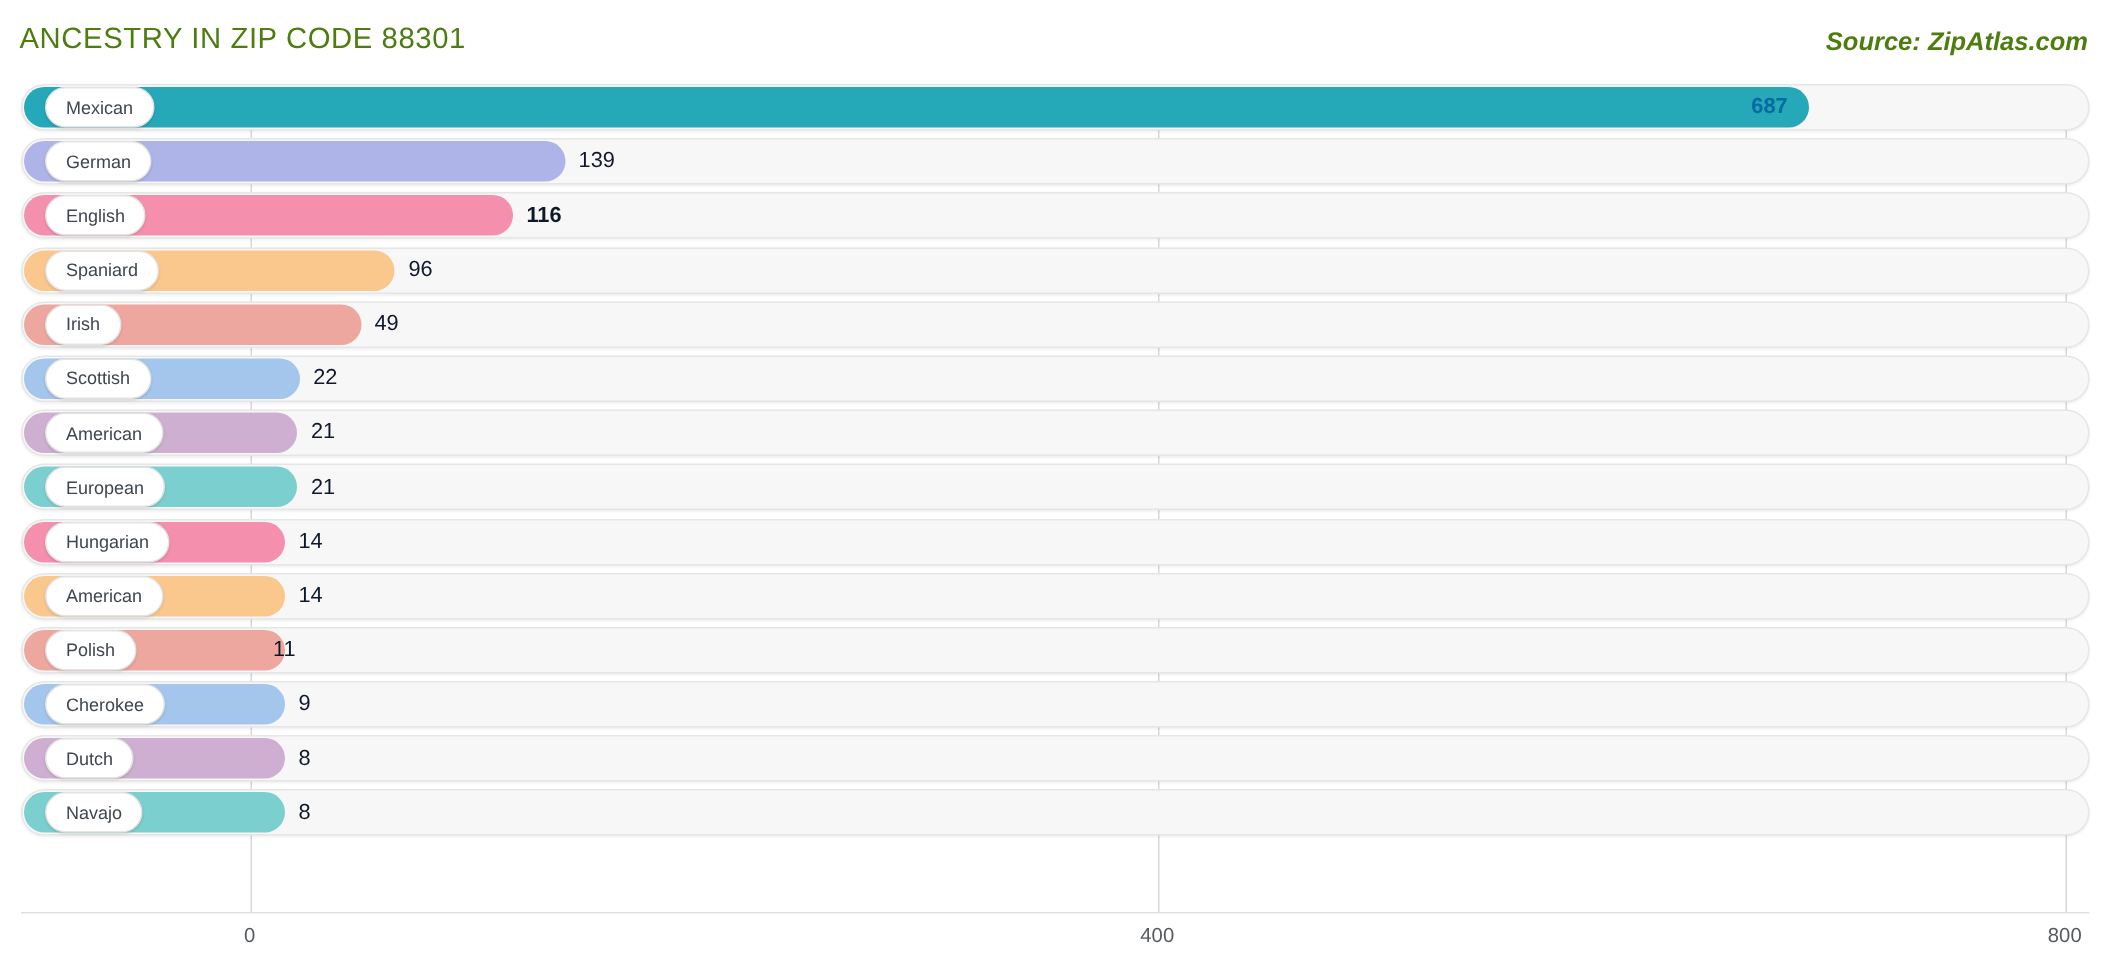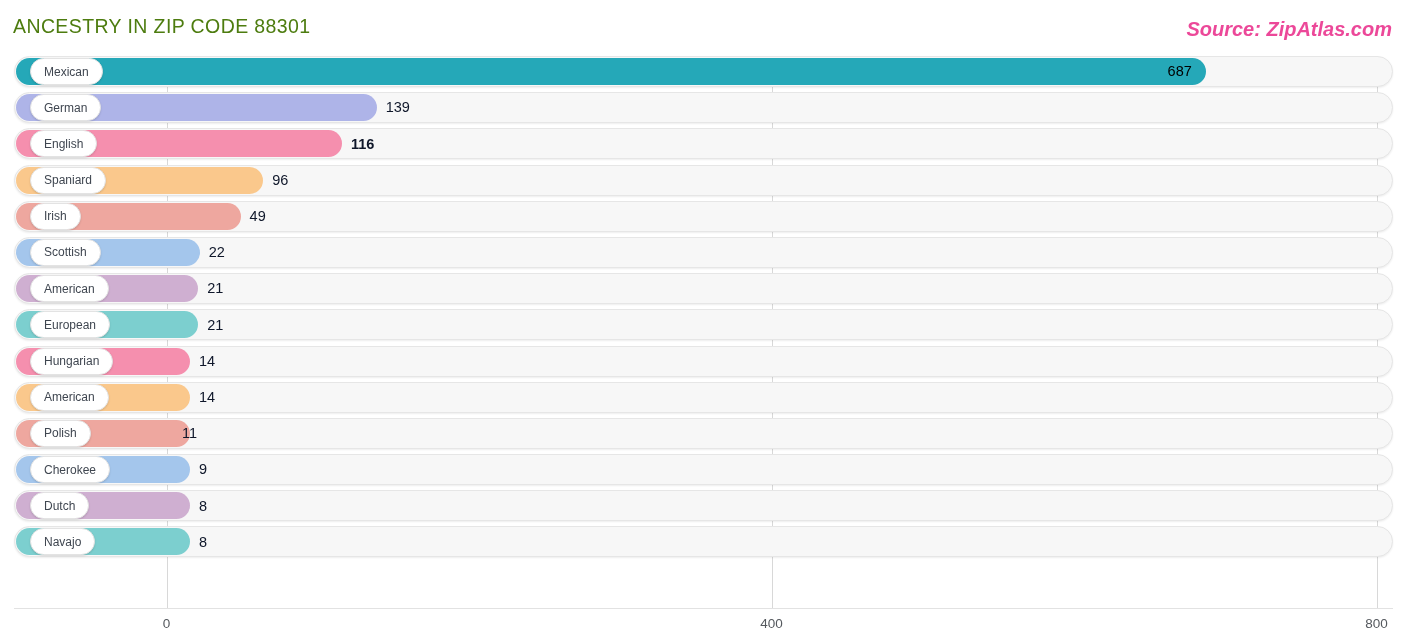--- a/index.html
+++ b/index.html
@@ -34,24 +34,24 @@
     font-size: 19.5px;
     letter-spacing: 0.4px;
     color: #4d7c0f;
     font-weight: 400;
     white-space: nowrap;
   }
   .source-note {
     position: absolute;
     right: 14px;
     top: 18px;
-    font-size: 20px;
+    font-size: 17px;
     font-style: italic;
     font-weight: bold;
-    color: #ec4899;
+    color: #4d7c0f;
     white-space: nowrap;
   }
 
   
   .plot {
     position: absolute;
     left: 0;
     top: 56px;
     width: 1406px;
     height: 552px;
@@ -122,21 +122,22 @@
     top: 2px;
     height: 27px;
     display: flex;
     align-items: center;
     font-size: 14.5px;
     color: #0f172a;
     white-space: nowrap;
     line-height: 1;
   }
   .value.inside {
-    color: #000000;
+    color: #0369a1;
+    font-weight: bold;
   }
 
   
   .axis {
     position: absolute;
     left: 0;
     top: 608px;
     width: 1406px;
     height: 36px;
   }

